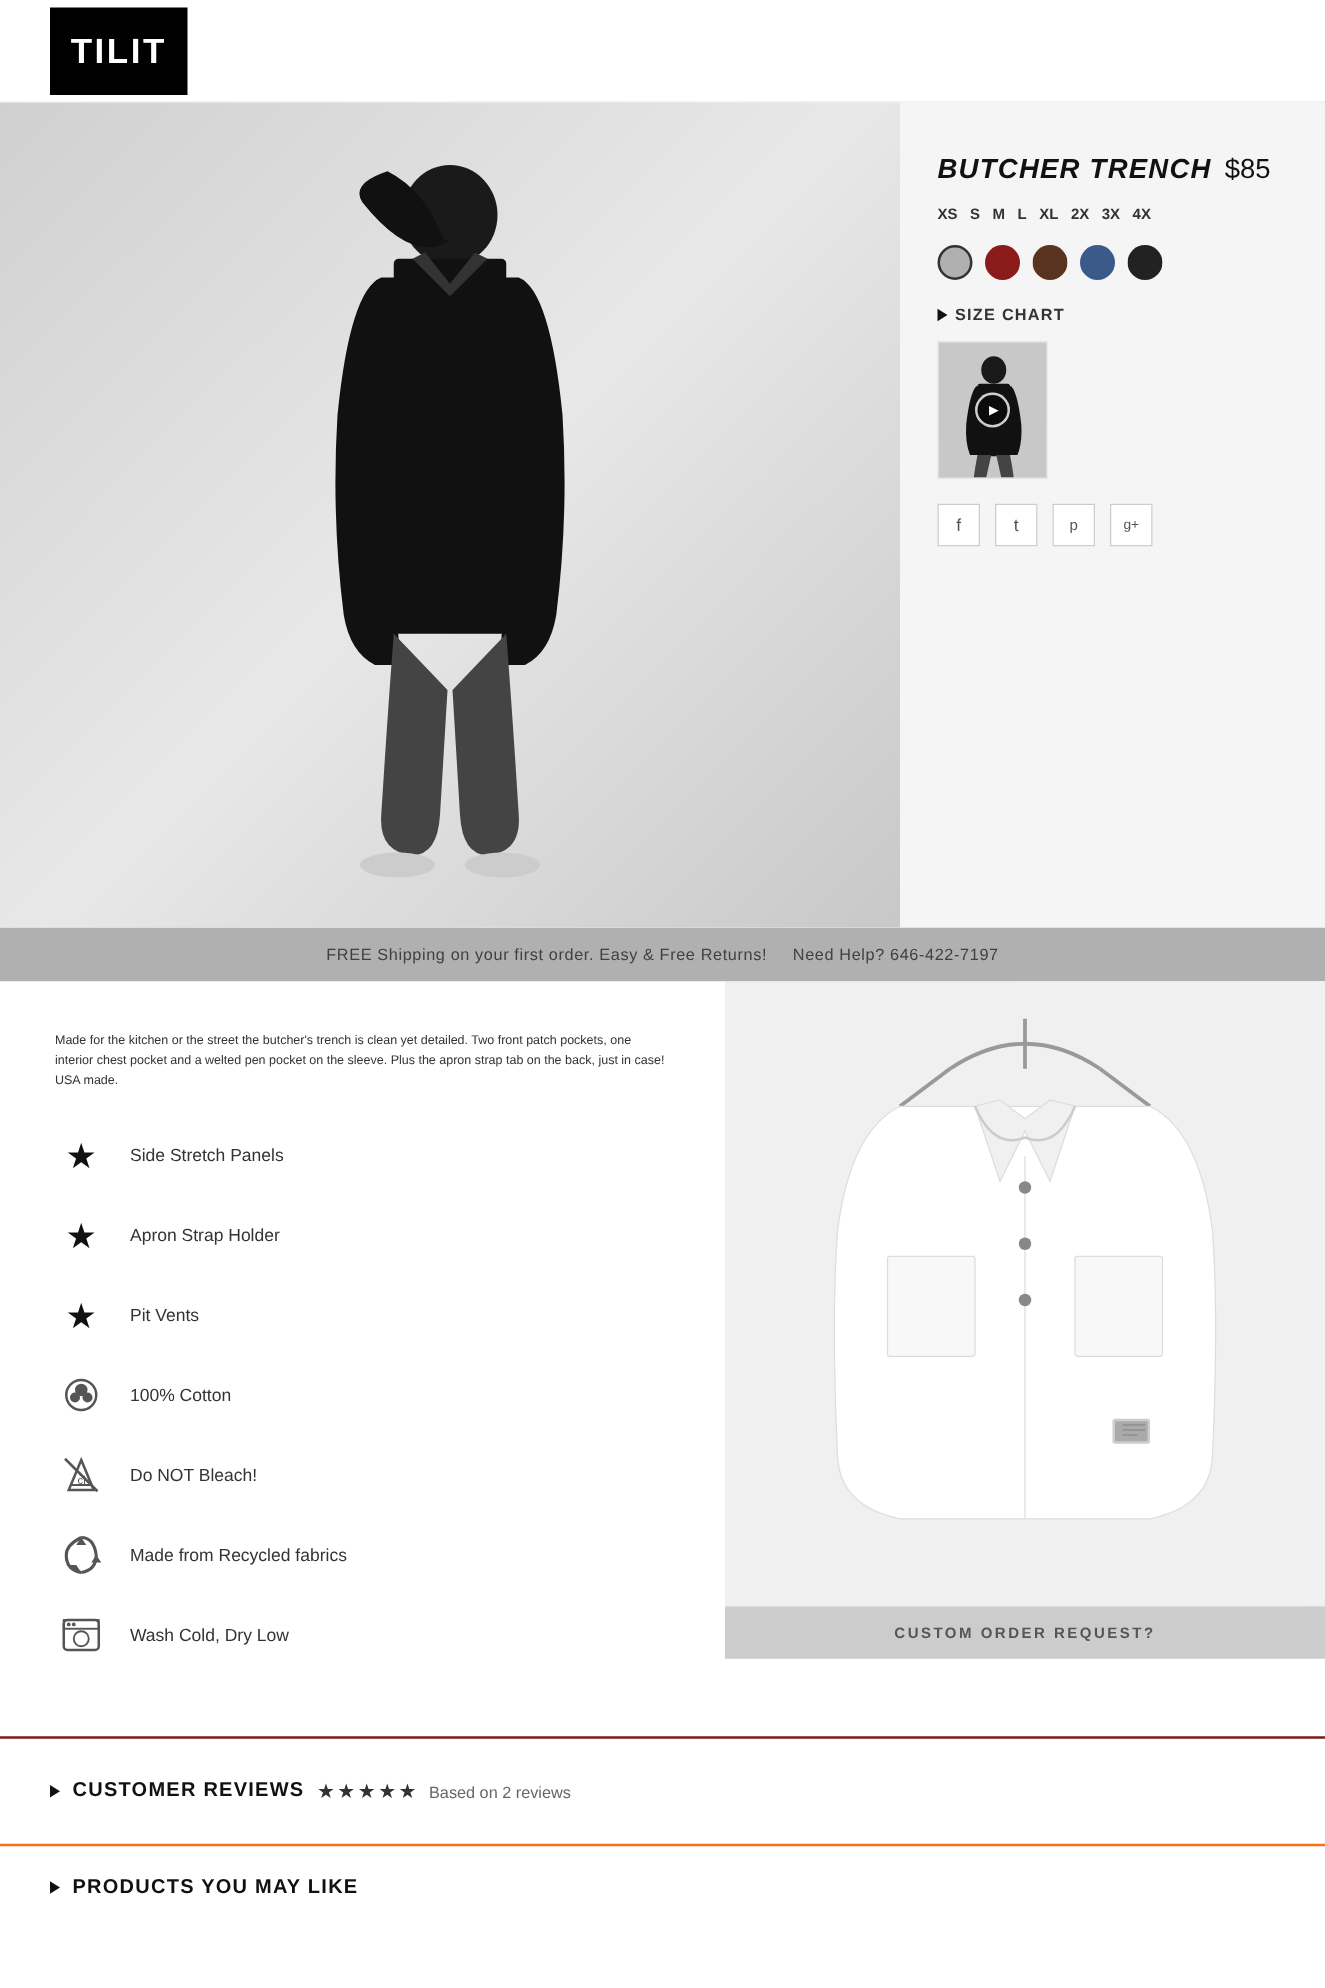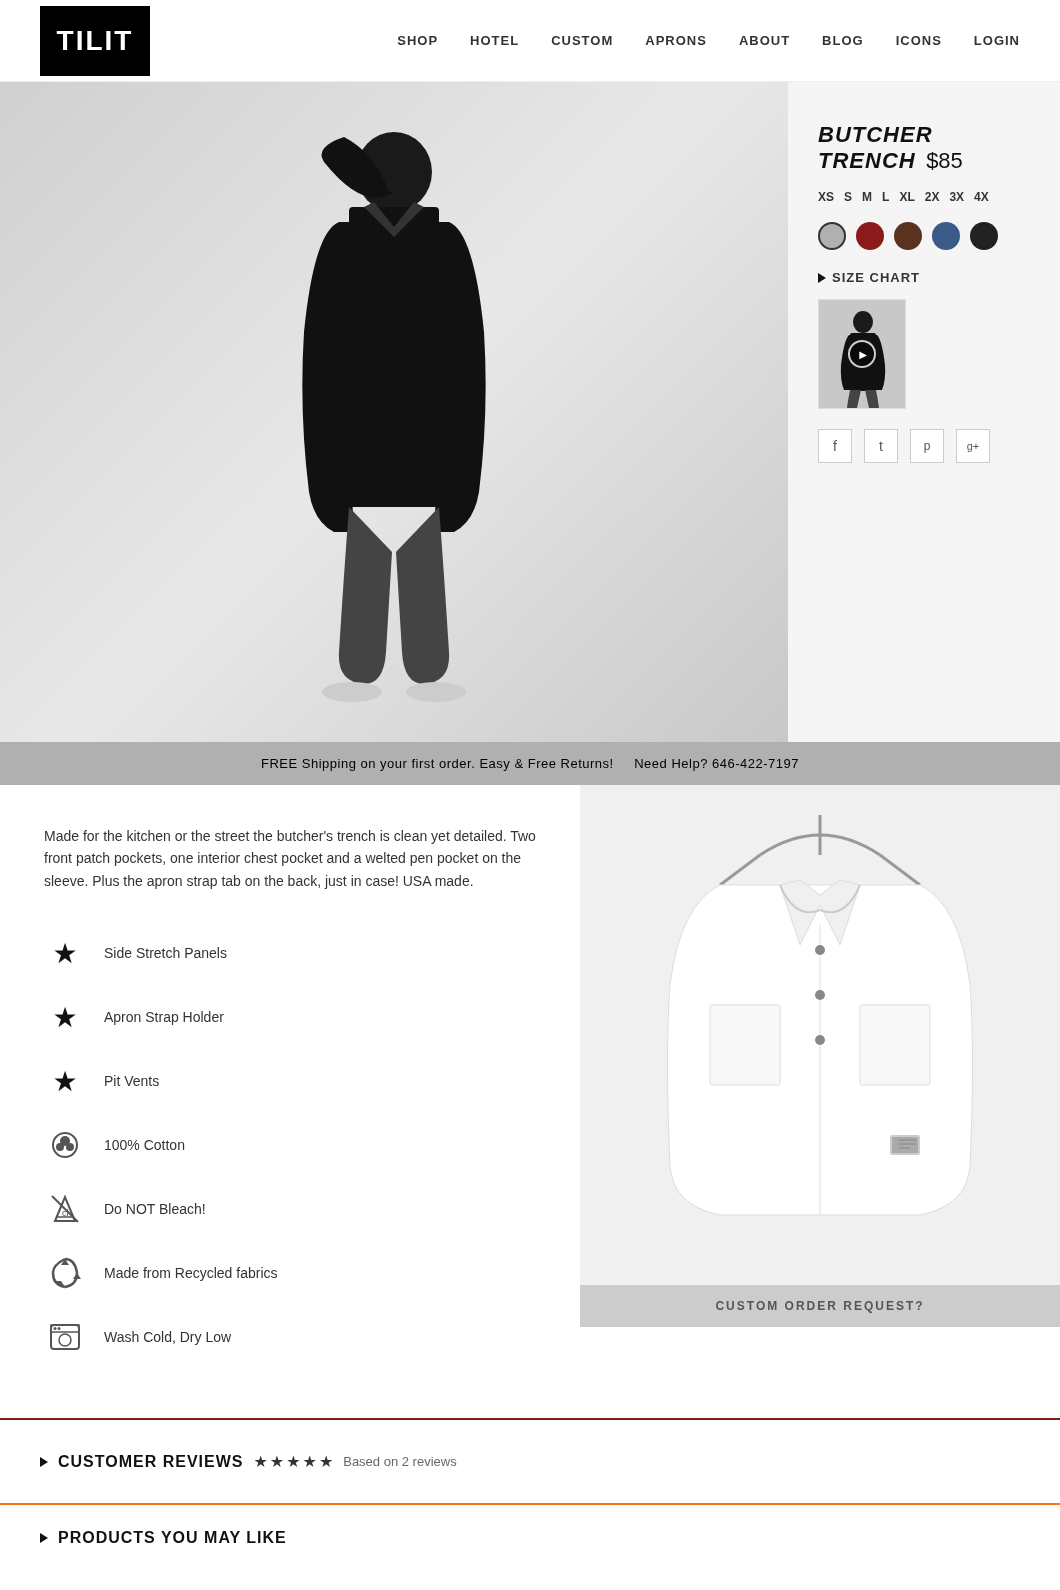--- a/index.html
+++ b/index.html
@@ -56,21 +56,21 @@
       overflow: hidden;
     }
     .product-main-image {
       width: 100%;
       height: 660px;
       background: linear-gradient(135deg, #d0d0d0 0%, #e8e8e8 50%, #c8c8c8 100%);
       position: relative;
       overflow: hidden;
     }
     .product-info {
-      width: 272px;
+      width: 340px;
       padding: 40px 30px;
       background: #f5f5f5;
     }
     .product-title {
       font-size: 22px;
       font-weight: 900;
       font-style: italic;
       letter-spacing: 1px;
       color: #111;
     }
@@ -181,32 +181,32 @@
       color: #555;
       background: #fff;
     }
 
     
     .shipping-banner {
       background: #b0b0b0;
       text-align: center;
       padding: 14px;
       font-size: 13px;
-      color: #000000;
+      color: #404040;
       letter-spacing: 0.5px;
     }
     .details-left {
       flex: 1;
       padding: 40px 44px 30px;
     }
     .product-description {
-      font-size: 14px;
+      font-size: 10px;
       line-height: 1.6;
       color: #333;
-      margin-bottom: 40px;
+      margin-bottom: 30px;
     }
     .feature-list {
       list-style: none;
       margin-bottom: 30px;
     }
     .feature-item {
       display: flex;
       align-items: center;
       gap: 18px;
       margin-bottom: 22px;
@@ -291,31 +291,20 @@
       display: flex;
     }
   </style>
 </head>
 <body>
 
 <header>
   <div class="logo">
     <span class="logo-text">TILIT</span>
   </div>
-  <nav>
-
-  <a href="#">SHOP</a>
-      <a href="#">HOTEL</a>
-      <a href="#">CUSTOM</a>
-      <a href="#">APRONS</a>
-      <a href="#">ABOUT</a>
-      <a href="#">BLOG</a>
-      <a href="#">ICONS</a>
-      <a href="#">LOGIN</a>
-    </nav>
 </header>
 
 <div class="product-section">
   <div class="product-image-area">
     <div class="product-main-image">
 
       <svg viewBox="0 0 320 620" width="320" height="620" style="position:absolute;left:50%;top:10px;transform:translateX(-50%);">
 
         <ellipse cx="160" cy="80" rx="38" ry="40" fill="#1a1a1a"></ellipse>
 

